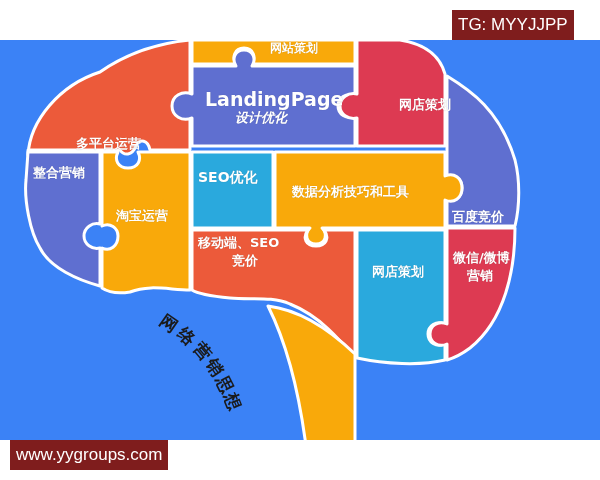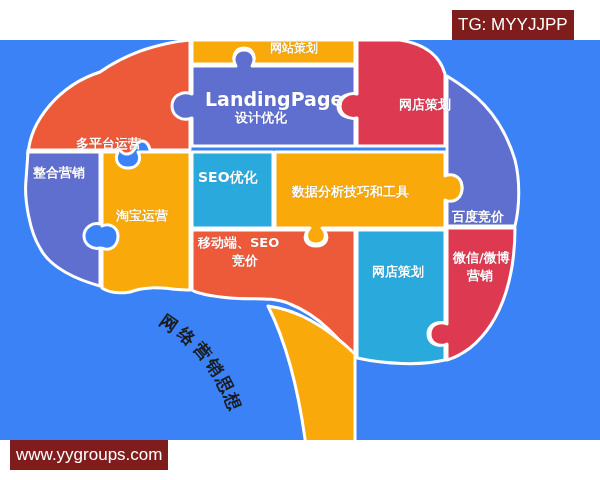--- a/index.html
+++ b/index.html
@@ -41,21 +41,21 @@
 
       <path d="M447,228 L515,228 C515,270 505,320 470,348 C462,354 454,358 447,360 L447,344 C438,348 430,342 430,334 C430,326 438,320 447,324 Z" fill="#dd3a52"></path>
 
       <path d="M268,306 C300,310 330,330 355,354 L355,446 L306,446 C300,400 290,350 268,306 Z" fill="#f9a90a"></path>
     </g>
   </svg>
 
   <div class="lbl" style="left:270px; top:2px; font-size:12px;">网站策划</div>
   <div class="lbl" style="left:76px; top:57px; font-size:13px;margin-top:40px;">多平台运营</div>
   <div class="lbl" style="left:205px; top:49px; font-size:19px;">LandingPage</div>
-  <div class="lbl" style="left:235px; top:71px; font-size:13px;">设计优化</div>
+  <div class="lbl" style="left:235px; top:71px; font-size:13px;font-style:italic;">设计优化</div>
   <div class="lbl" style="left:373px; top:58px; font-size:13px;padding-left:26px;">网店策划</div>
   <div class="lbl" style="left:33px; top:126px; font-size:13px;">整合营销</div>
   <div class="lbl" style="left:116px; top:169px; font-size:13px;">淘宝运营</div>
   <div class="lbl" style="left:198px; top:129px; font-size:14px;">SEO优化</div>
   <div class="lbl" style="left:292px; top:145px; font-size:13px;">数据分析技巧和工具</div>
   <div class="lbl" style="left:452px; top:170px; font-size:13px;font-family:Liberation Serif, serif;">百度竞价</div>
   <div class="lbl" style="left:198px; top:196px; font-size:13px;">移动端、SEO</div>
   <div class="lbl" style="left:232px; top:214px; font-size:13px;">竞价</div>
   <div class="lbl" style="left:372px; top:225px; font-size:13px;">网店策划</div>
   <div class="lbl" style="left:453px; top:211px; font-size:13px;">微信/微博</div>

